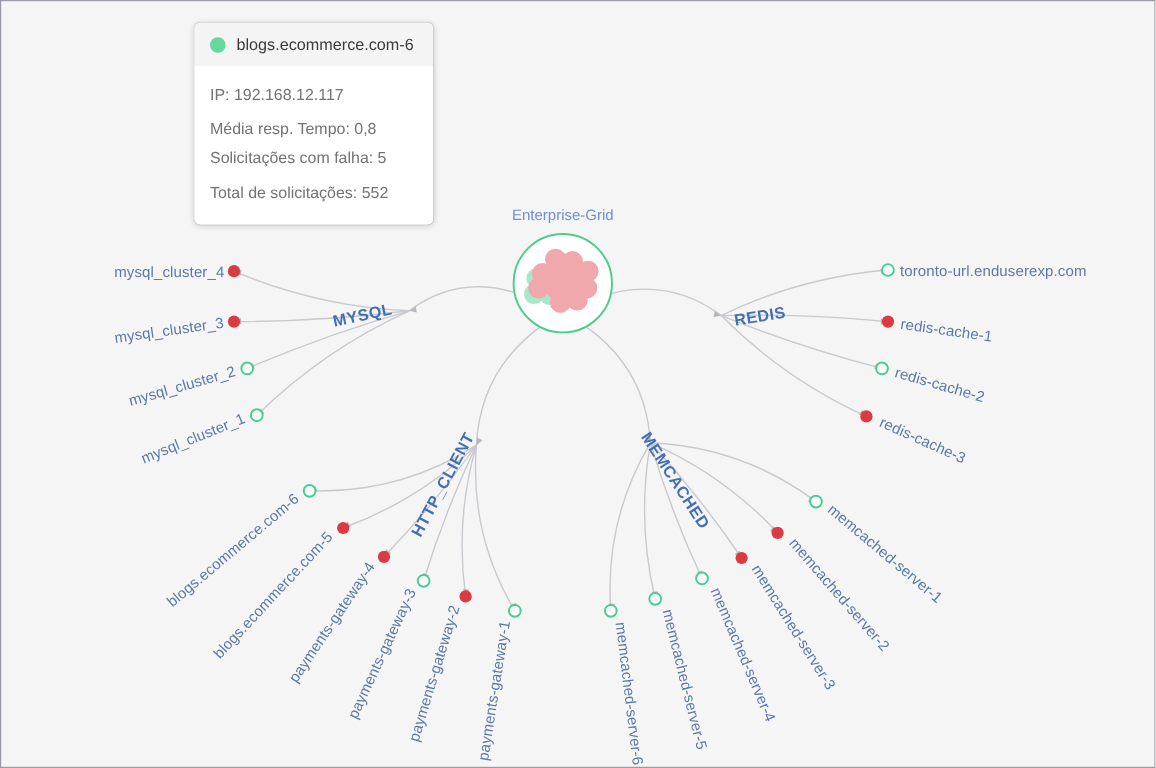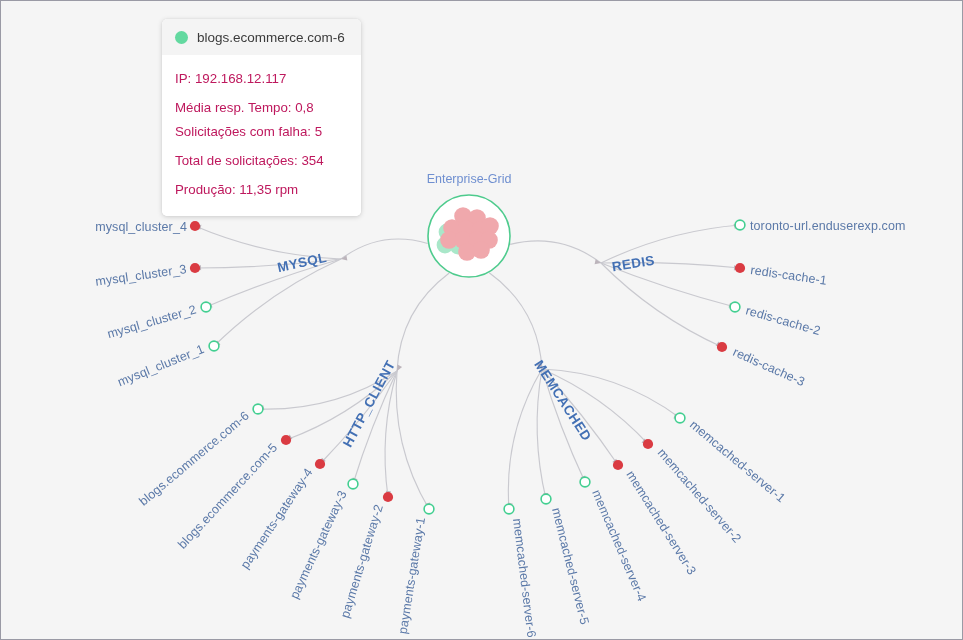--- a/index.html
+++ b/index.html
@@ -96,21 +96,21 @@
     font-size: 13.5px;
     color: #3b3b3b;
     white-space: nowrap;
   }
   #tooltip-body {
     background: #ffffff;
     padding: 12px 13px 14px 13px;
   }
   #tooltip-body .tt-row {
     font-size: 13.3px;
-    color: #be185d;
+    color: #737373;
     line-height: 1.05;
     padding: 5px 0;
     white-space: nowrap;
   }
   #tooltip-body .tt-group {
     margin-top: 5px;
   }
 </style>
 </head>
 <body>
@@ -282,18 +282,17 @@
 
   <div id="tooltip">
     <div id="tooltip-header">
       <span class="tt-dot"></span>
       <span class="tt-title">blogs.ecommerce.com-6</span>
     </div>
     <div id="tooltip-body">
       <div class="tt-row">IP: 192.168.12.117</div>
       <div class="tt-row tt-group">Média resp. Tempo: 0,8</div>
       <div class="tt-row">Solicitações com falha: 5</div>
-      <div class="tt-row tt-group">Total de solicitações: 354</div>
-      <div class="tt-row tt-group">Produção: 11,35 rpm</div>
+      <div class="tt-row tt-group">Total de solicitações: 552</div>
     </div>
   </div>
 
 </div>
 
 </body></html>

